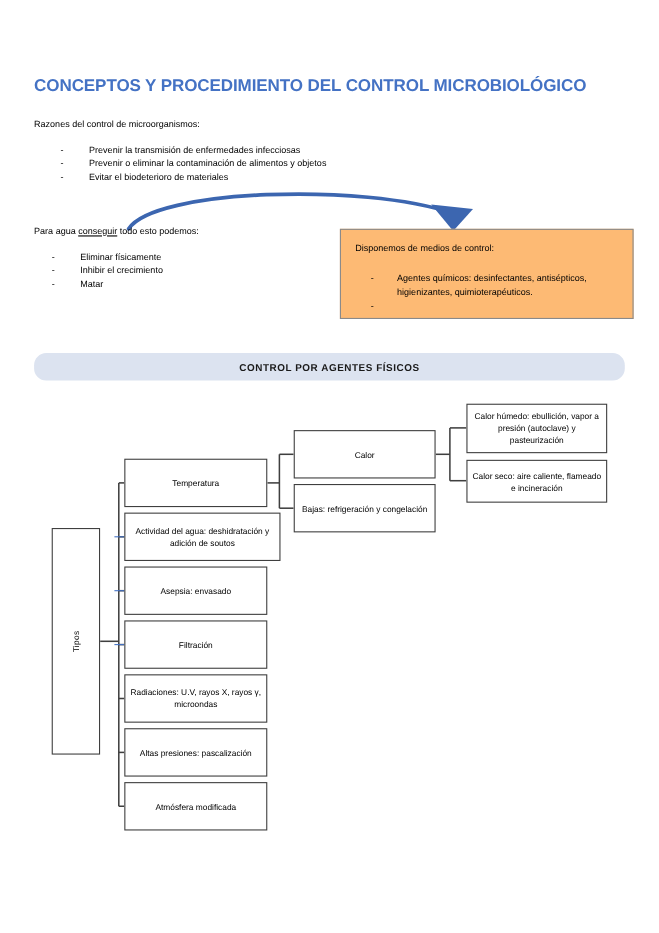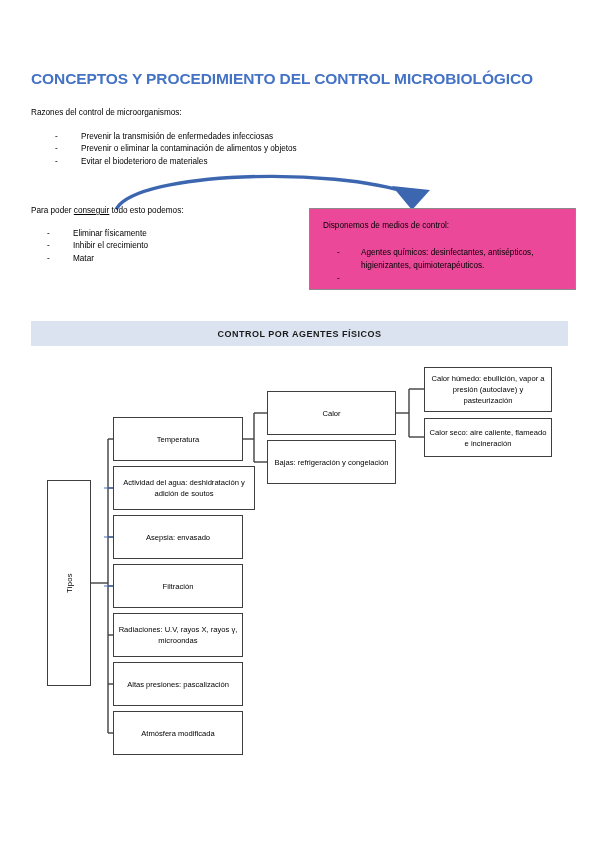--- a/index.html
+++ b/index.html
@@ -67,21 +67,21 @@
   }
 
   
   .means-box {
     position: absolute;
     left: 309px;
     top: 208px;
     width: 267px;
     height: 82px;
     border: 1px solid #8a8a8a;
-    background: #ec4899;
+    background: #fdba74;
     box-sizing: border-box;
   }
   .means-title {
     position: absolute;
     left: 13px;
     top: 12px;
     font-size: 8.2px;
     white-space: nowrap;
   }
   .means-list {
@@ -99,20 +99,21 @@
   .banner {
     position: absolute;
     left: 31px;
     top: 321px;
     width: 537px;
     height: 25px;
     background: #DCE3F0;
     display: flex;
     align-items: center;
     justify-content: center;
+    border-radius: 11px;
   }
   .banner-text {
     font-size: 9px;
     font-weight: bold;
     letter-spacing: 0.5px;
     color: #1a1a1a;
   }
 
   
   .diagram {
@@ -170,21 +171,21 @@
       <span class="bullet-dash">-</span>
       <span class="bullet-text">Evitar el biodeterioro de materiales</span>
     </div>
   </div>
 
   <svg class="arrow-svg" viewBox="0 0 330 45">
     <path d="M 17 40 C 40 4, 230 -2, 312 26" fill="none" stroke="#3C66B0" stroke-width="3.4" stroke-linecap="round"></path>
     <polygon points="292,18 330,22 312,42" fill="#3C66B0"></polygon>
   </svg>
 
-  <div class="para" style="left:31px; top:206px;"><span>Para poder </span><span class="underlined">conseguir</span><span> todo esto podemos:</span></div>
+  <div class="para" style="left:31px; top:206px;"><span>Para agua </span><span class="underlined">conseguir</span><span> todo esto podemos:</span></div>
 
   <div class="bullet-list" style="left:47px; top:228px; width:250px;">
     <div class="bullet-row">
       <span class="bullet-dash">-</span>
       <span class="bullet-text">Eliminar físicamente</span>
     </div>
     <div class="bullet-row">
       <span class="bullet-dash">-</span>
       <span class="bullet-text">Inhibir el crecimiento</span>
     </div>

